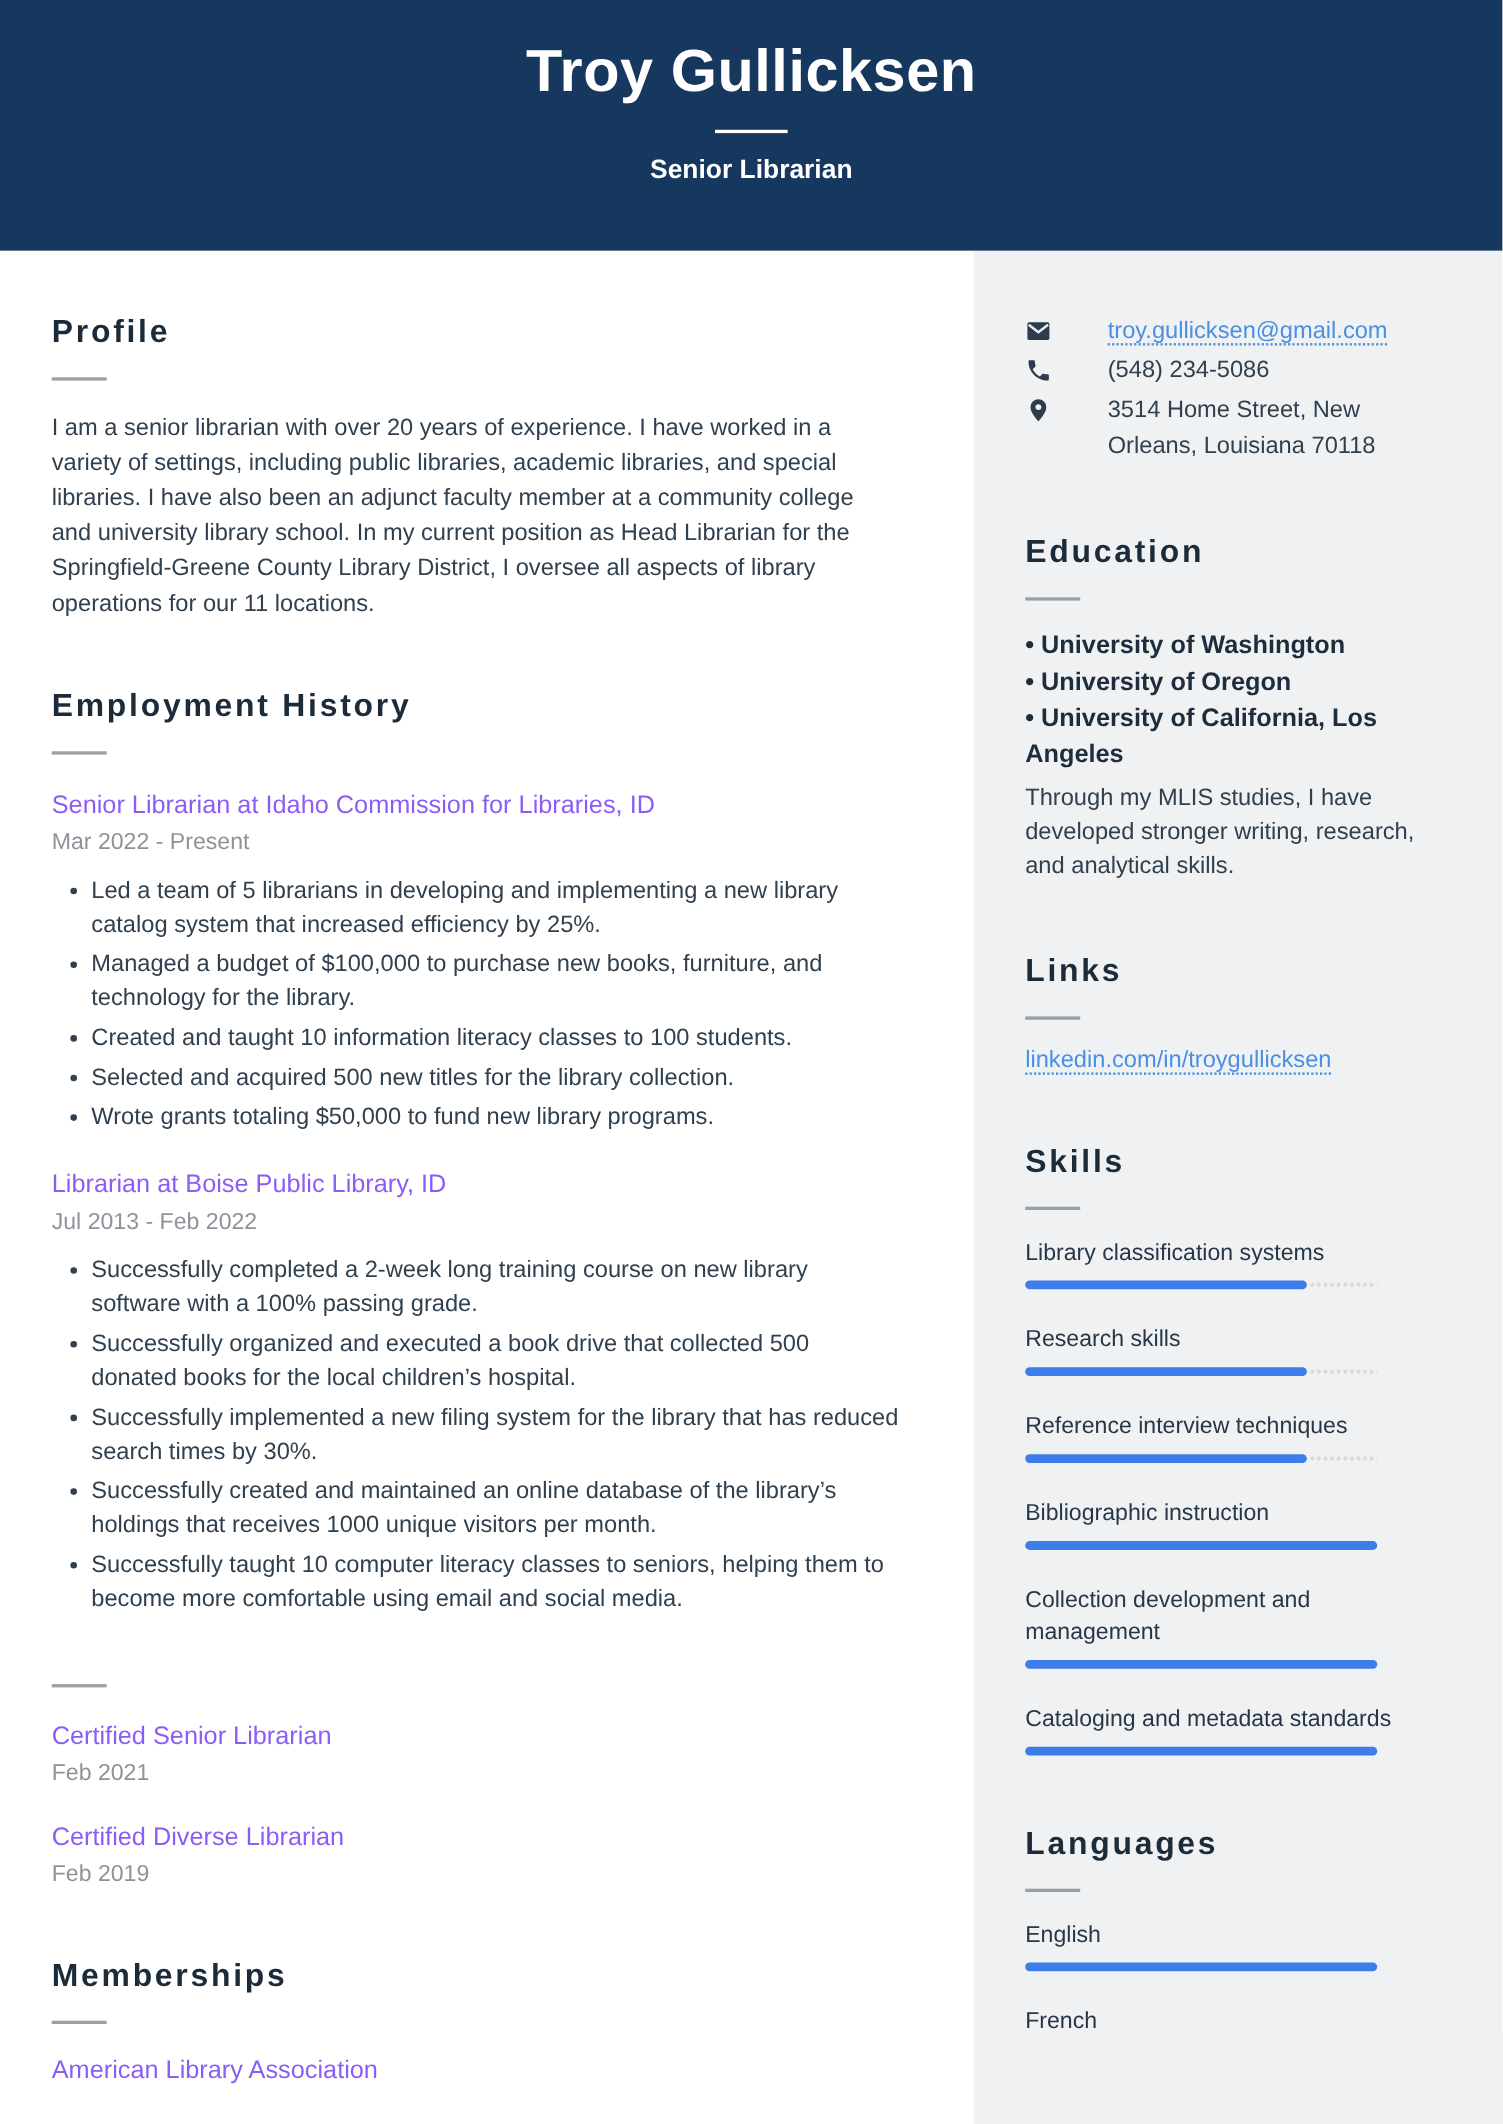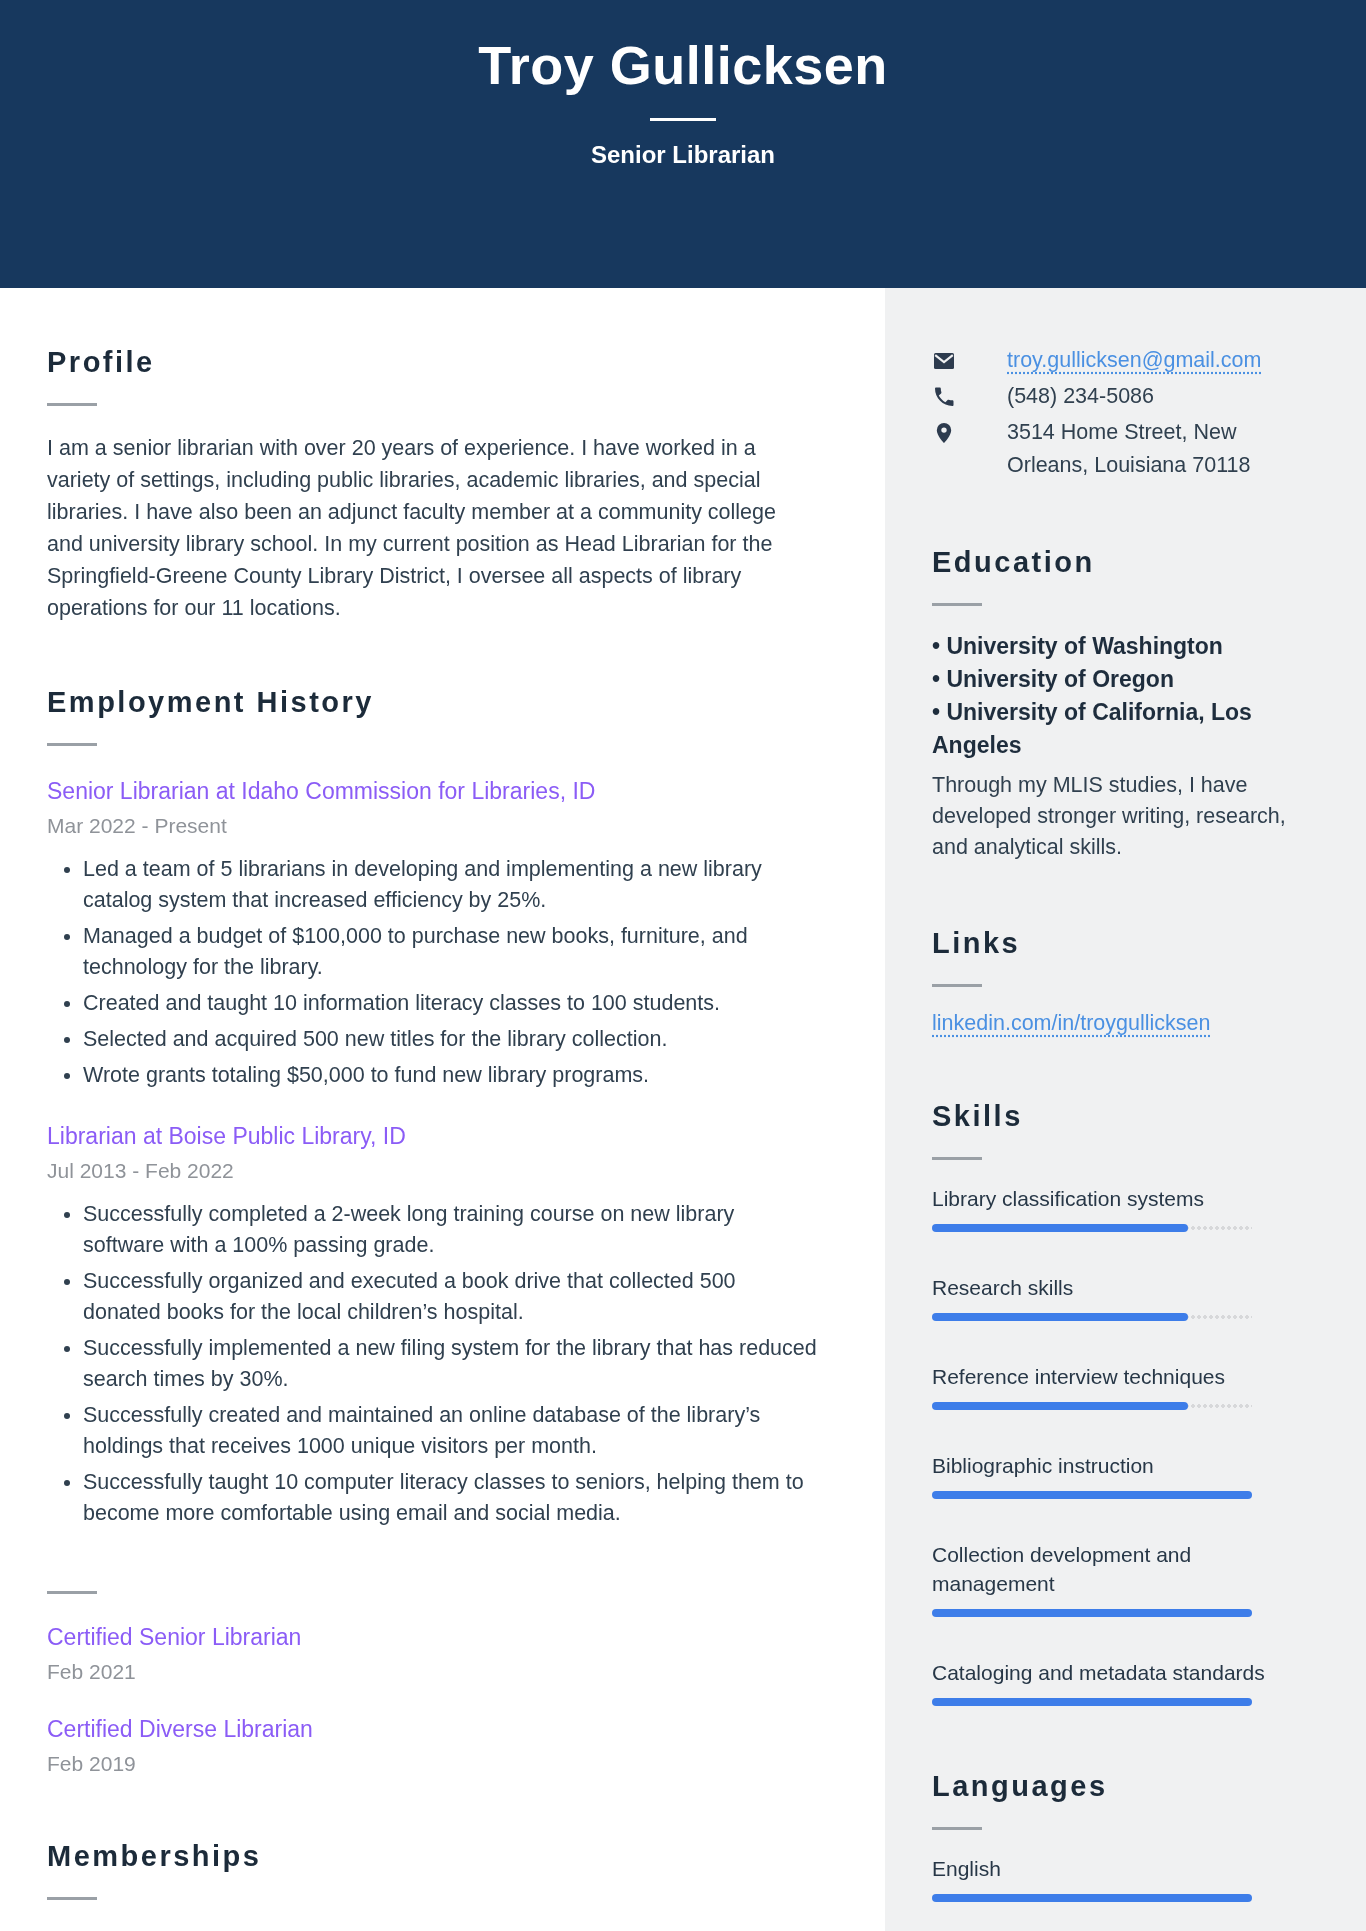--- a/index.html
+++ b/index.html
@@ -15,21 +15,21 @@
   *{margin:0;padding:0;box-sizing:border-box;}
   html,body{background:#fff;}
   body{
     width:1366px;
     font-family:"Liberation Sans", sans-serif;
     color:var(--body);
   }
   .page{width:1366px;min-height:1931px;display:flex;flex-direction:column;}
   
   .header{
-    height:288px;
+    height:228px;
     background:var(--navy);
     color:#fff;
     display:flex;flex-direction:column;align-items:center;
     padding-top:34px;
   }
   .header h1{
     font-size:54px;
     font-weight:700;
     letter-spacing:.5px;
   }
@@ -107,21 +107,21 @@
   .contact a{color:var(--link);text-decoration:underline;text-decoration-style:dotted;text-underline-offset:5px;}
   .side-section{margin-top:64px;}
   .side-section .rule{margin:24px 0 24px 0;}
   .edu-degree{font-size:23px;font-weight:700;color:#1e2d3d;line-height:33px;}
   .edu-degree div{font-weight:700;}
   .side-body{font-size:21.5px;line-height:31px;margin-top:8px;}
   .link-item a{
     color:var(--link);font-size:21.5px;
     text-decoration:underline;text-decoration-style:dotted;text-underline-offset:5px;
   }
-  .meter{margin-bottom:41px;}
+  .meter{margin-bottom:31px;}
   .meter:last-child{margin-bottom:0;}
   .meter .mlabel{font-size:21px;line-height:29px;color:#273747;}
   .bar{position:relative;height:8px;margin-top:11px;width:320px;}
   .bar .track{
     position:absolute;left:0;right:0;top:2px;height:4px;
     background-image:radial-gradient(circle,#d7d8da 1.7px,rgba(0,0,0,0) 1.9px);
     background-size:6px 4px;background-repeat:repeat-x;background-position:0 50%;
   }
   .bar .fill{
     position:absolute;left:0;top:0;height:8px;border-radius:4px;

